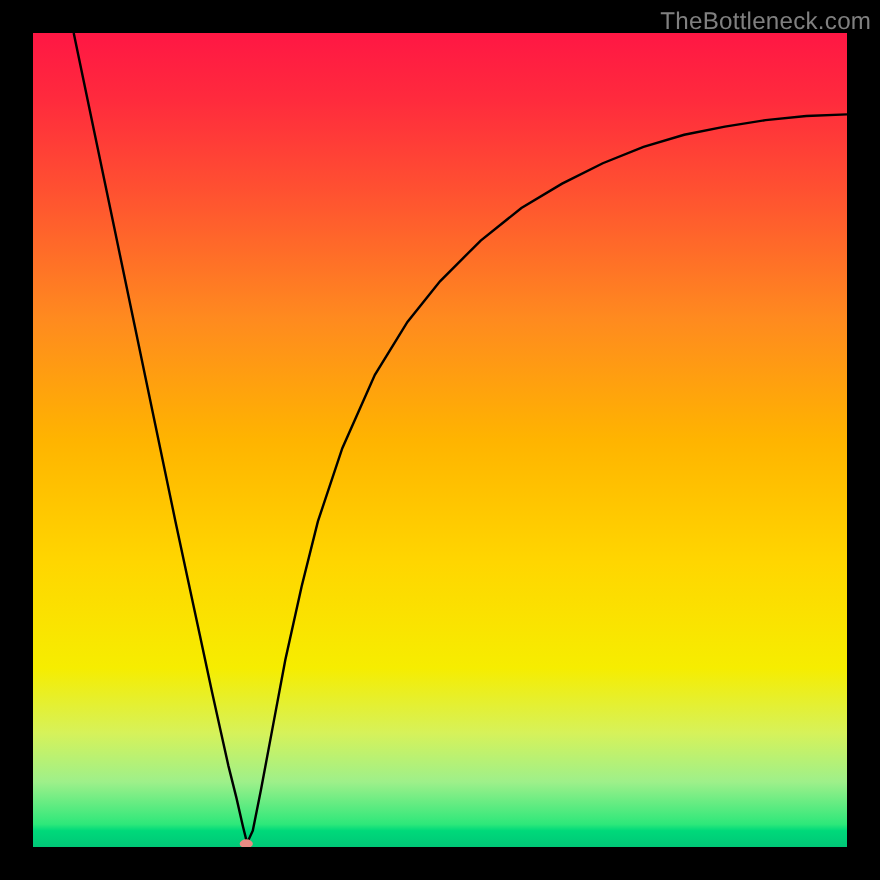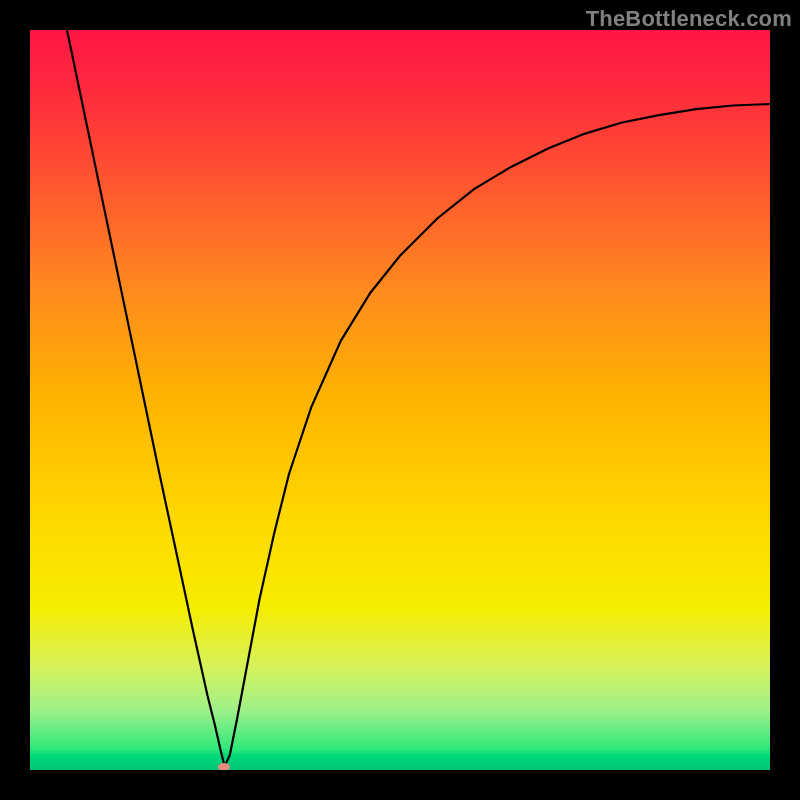--- a/index.html
+++ b/index.html
@@ -25,21 +25,21 @@
     top: 0;
     width: 740px;
     height: 740px;
   }
   .watermark {
     position: absolute;
     top: 6px;
     right: 8px;
     color: #808080;
     font-size: 22px;
-    font-weight: 700;
+    font-weight: 400;
     letter-spacing: 0.2px;
   }
   svg {
     display: block;
   }
 </style>
 </head>
 <body>
 
 <div class="frame">

